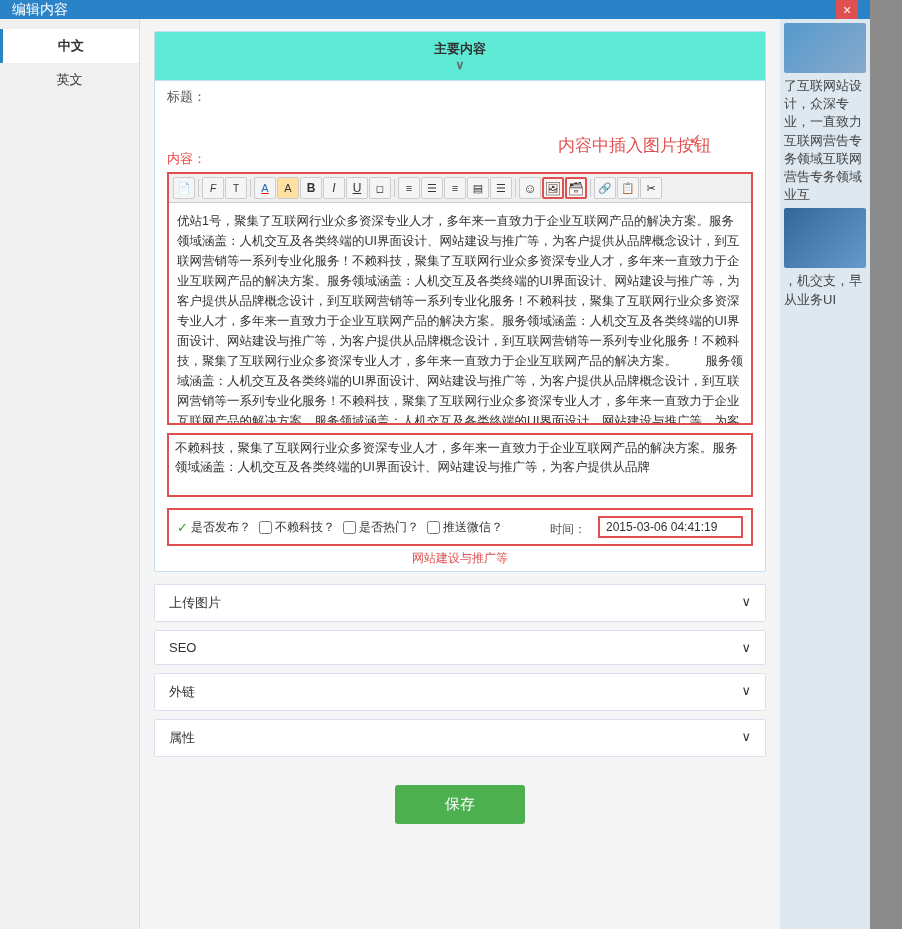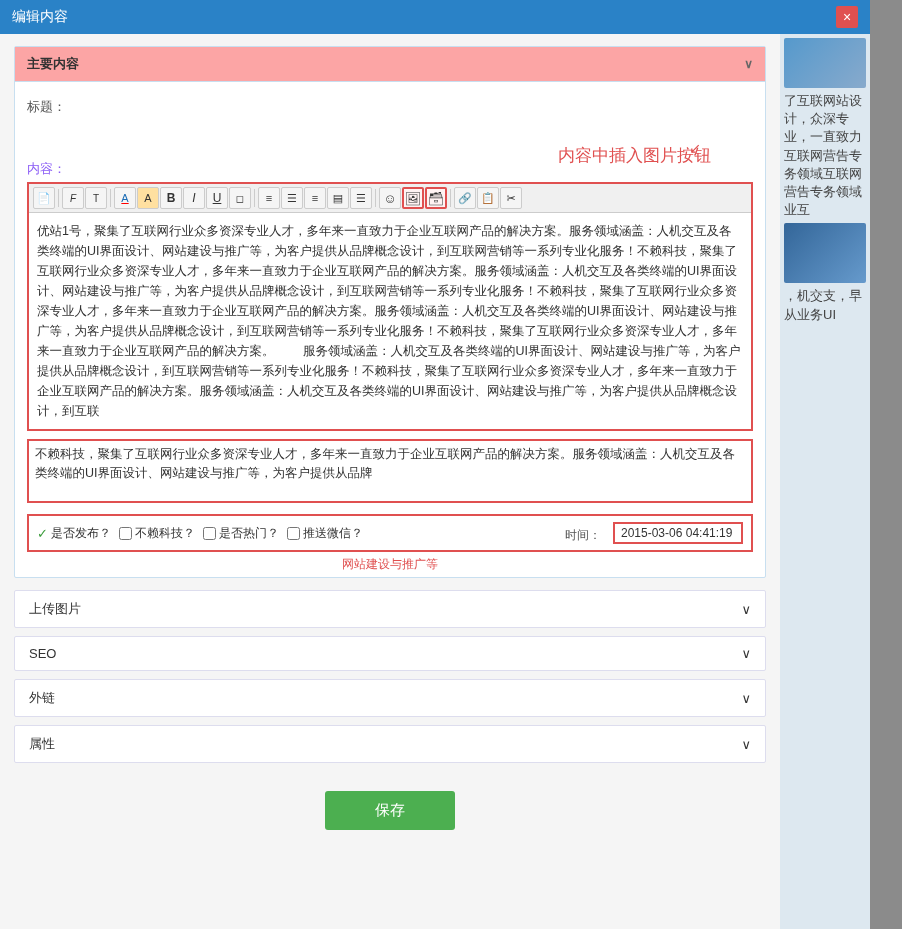--- a/index.html
+++ b/index.html
@@ -29,21 +29,21 @@
     }
 
     .modal-header {
       background: #2a82c7;
       color: #fff;
       padding: 8px 12px;
       font-size: 14px;
       display: flex;
       align-items: center;
       justify-content: space-between;
-      height: 34px;
+      height: 19px;
     }
 
     .modal-close {
       width: 22px;
       height: 22px;
       background: #e05050;
       border: none;
       color: #fff;
       font-size: 14px;
       cursor: pointer;
@@ -92,30 +92,31 @@
 
     
     .section-card {
       background: #fff;
       border: 1px solid #c8dff0;
       margin-bottom: 12px;
       border-radius: 2px;
     }
 
     .section-header {
-      background: #fca5a5;
+      background: #5eead4;
       padding: 8px 12px;
       display: flex;
       justify-content: space-between;
       align-items: center;
       font-size: 13px;
       font-weight: bold;
       color: #333;
       border-bottom: 1px solid #c8dff0;
       cursor: pointer;
+      flex-direction: column;
     }
 
     .section-header .chevron {
       font-size: 12px;
       color: #666;
     }
 
     
     .title-row {
       display: flex;
@@ -135,21 +136,21 @@
       border: 1px solid #ccc;
       padding: 3px 6px;
       font-size: 13px;
       width: 340px;
       outline: none;
     }
 
     
     .content-label {
       font-size: 13px;
-      color: #8b5cf6;
+      color: #ef4444;
       margin-bottom: 4px;
     }
 
     
     .editor-wrapper {
       border: 2px solid #e05050;
       background: #fff;
     }
 
     .editor-toolbar {
@@ -250,21 +251,21 @@
     .time-label {
       font-size: 12px;
       color: #555;
     }
 
     .time-input {
       border: 2px solid #e05050;
       padding: 2px 6px;
       font-size: 12px;
       color: #333;
-      width: 130px;
+      width: 145px;
       outline: none;
     }
 
     .time-annotation {
       color: #e05050;
       font-size: 12px;
       text-align: center;
       margin-top: 4px;
     }
 
@@ -273,21 +274,21 @@
       background: #fff;
       border: 1px solid #dde;
       margin-bottom: 8px;
       border-radius: 2px;
     }
 
     .collapsible-header {
       padding: 9px 14px;
       display: flex;
       justify-content: space-between;
-      align-items: center;
+      align-items: flex-start;
       cursor: pointer;
       font-size: 13px;
       color: #333;
     }
 
     
     .save-area {
       display: flex;
       justify-content: center;
       padding: 20px 0 30px;
@@ -331,36 +332,40 @@
     }
 
     .right-panel-img2 {
       width: 100%;
       height: 60px;
       background: linear-gradient(135deg, #336699, #669acc);
       border-radius: 2px;
     }
 
     .section-body-main {
-      padding: 16px 12px 4px;
+      padding: 7px 12px 4px;
     }
   </style>
 </head>
 <body>
 
 <div class="modal-overlay">
   <div class="modal">
 
     <div class="modal-header">
       <span>编辑内容</span>
       <button class="modal-close">×</button>
     </div>
 
     <div class="modal-body">
 
+      <div class="left-panel">
+        <div class="lang-tab active">中文</div>
+        <div class="lang-tab">英文</div>
+      </div>
 
       <div class="main-content">
 
         <div class="section-card">
           <div class="section-header">
             <span>主要内容</span>
             <span class="chevron">∨</span>
           </div>
 
           <div class="section-body-main">

